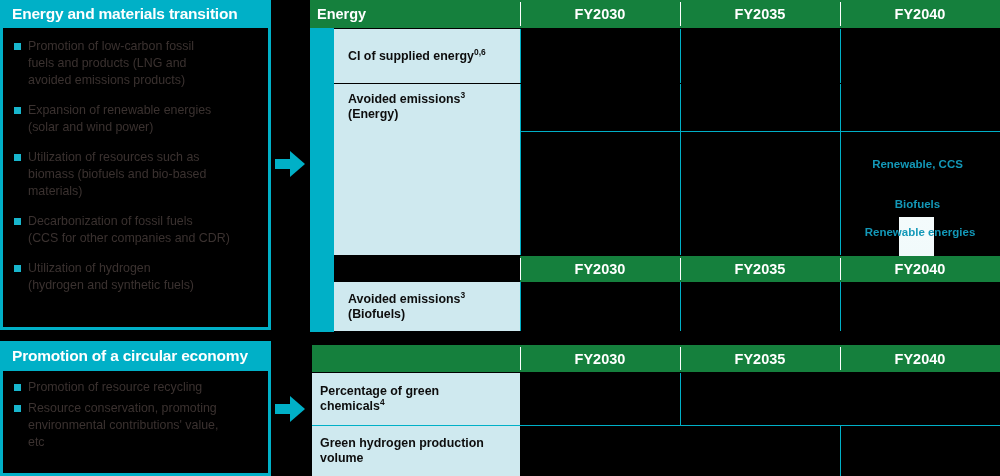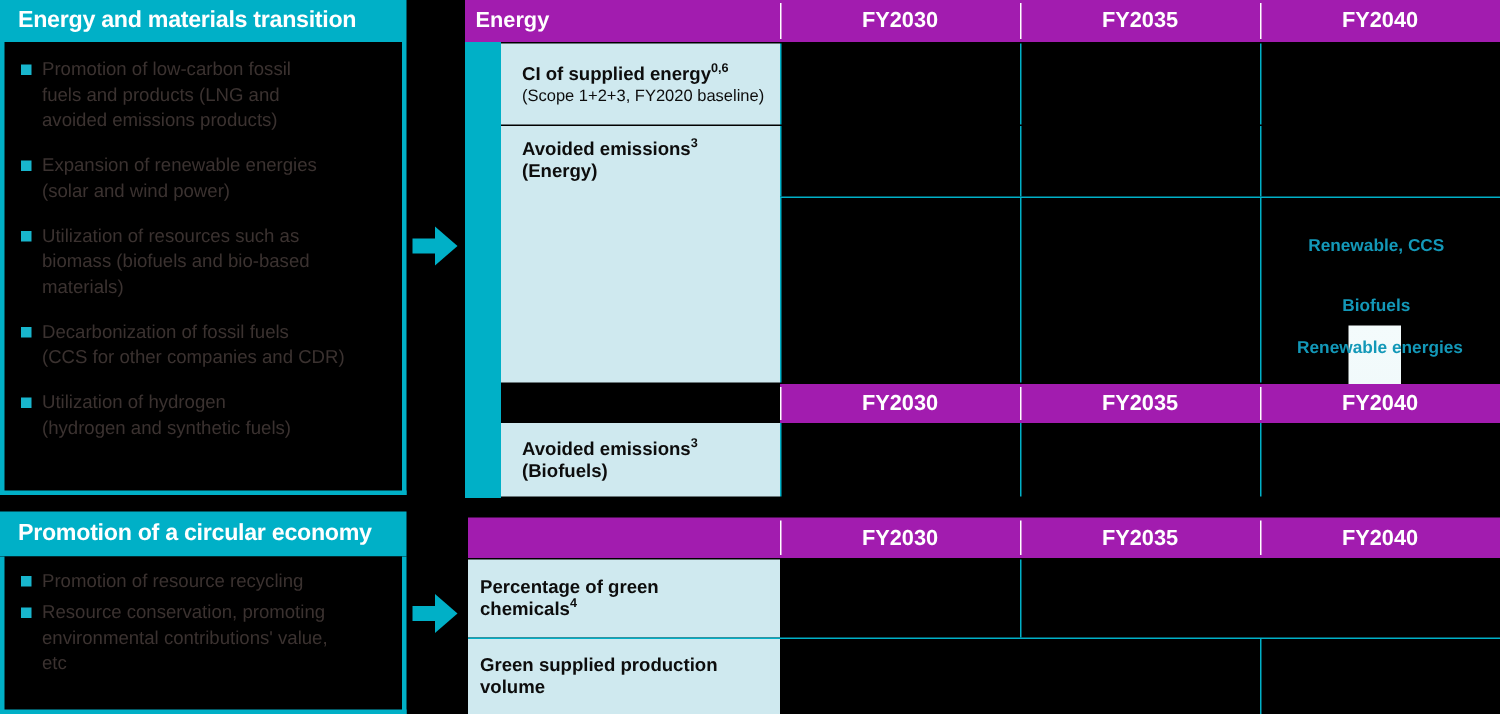--- a/index.html
+++ b/index.html
@@ -67,21 +67,21 @@
   .tbl { position: absolute; }
   .strip { position: absolute; background: #00b0c7; }
 
   .cell {
     position: absolute;
     display: flex;
     flex-direction: column;
     justify-content: center;
   }
   .hdr {
-    background: #a21caf;
+    background: #15803d;
     color: #ffffff;
     font-weight: bold;
     font-size: 14.5px;
   }
   .hdr.left-al { padding-left: 7px; align-items: flex-start; }
   .hdr.ctr { align-items: center; }
   .lbl {
     background: #cfe9ef;
     color: #0d0d0d;
     padding-left: 14px;
@@ -162,21 +162,20 @@
     <div class="cell hdr left-al" style="left:0; top:0; width:210px; height:28px;">Energy</div>
     <div class="cell hdr ctr" style="left:210px; top:0; width:160px; height:28px;">FY2030</div>
     <div class="cell hdr ctr" style="left:370px; top:0; width:160px; height:28px;">FY2035</div>
     <div class="cell hdr ctr" style="left:530px; top:0; width:160px; height:28px;">FY2040</div>
     <div class="vline" style="left:210px; top:2px; height:24px; background:#ffffff;"></div>
     <div class="vline" style="left:370px; top:2px; height:24px; background:#ffffff;"></div>
     <div class="vline" style="left:530px; top:2px; height:24px; background:#ffffff;"></div>
 
     <div class="cell lbl" style="left:24px; top:29px; width:186px; height:54px;">
       <span class="l1"><span>CI of supplied energy</span><sup>0,6</sup></span>
-      <span class="l2">(Scope 1+2+3, FY2020 baseline)</span>
     </div>
     <div class="cell dcell" style="left:210px; top:29px; width:160px; height:54px;"></div>
     <div class="cell dcell" style="left:370px; top:29px; width:160px; height:54px;"></div>
     <div class="cell dcell" style="left:530px; top:29px; width:160px; height:54px;"></div>
     <div class="vline" style="left:210px; top:29px; height:54px;"></div>
     <div class="vline" style="left:370px; top:29px; height:54px;"></div>
     <div class="vline" style="left:530px; top:29px; height:54px;"></div>
 
     <div class="cell lbl" style="left:24px; top:84px; width:186px; height:171px; justify-content:flex-start; padding-top:8px;">
       <span class="l1"><span>Avoided emissions</span><sup>3</sup></span>
@@ -238,21 +237,21 @@
     <div class="cell lbl" style="left:0; top:28px; width:208px; height:52px; padding-left:8px;">
       <span class="l1"><span>Percentage of green
 chemicals</span><sup>4</sup></span>
     </div>
     <div class="cell dcell" style="left:208px; top:28px; width:160px; height:52px;"></div>
     <div class="cell dcell" style="left:368px; top:28px; width:160px; height:52px;"></div>
     <div class="cell dcell" style="left:528px; top:28px; width:160px; height:52px;"></div>
     <div class="vline" style="left:368px; top:28px; height:52px;"></div>
 
     <div class="cell lbl" style="left:0; top:81px; width:208px; height:50px; padding-left:8px;">
-      <span class="l1"><span>Green supplied production
+      <span class="l1"><span>Green hydrogen production
 volume</span></span>
     </div>
     <div class="cell dcell" style="left:208px; top:81px; width:160px; height:50px;"></div>
     <div class="cell dcell" style="left:368px; top:81px; width:160px; height:50px;"></div>
     <div class="cell dcell" style="left:528px; top:81px; width:160px; height:50px;"></div>
     <div class="vline" style="left:528px; top:81px; height:50px;"></div>
 
     <div class="hline" style="left:0; top:80px; width:688px;"></div>
   </div>
 

